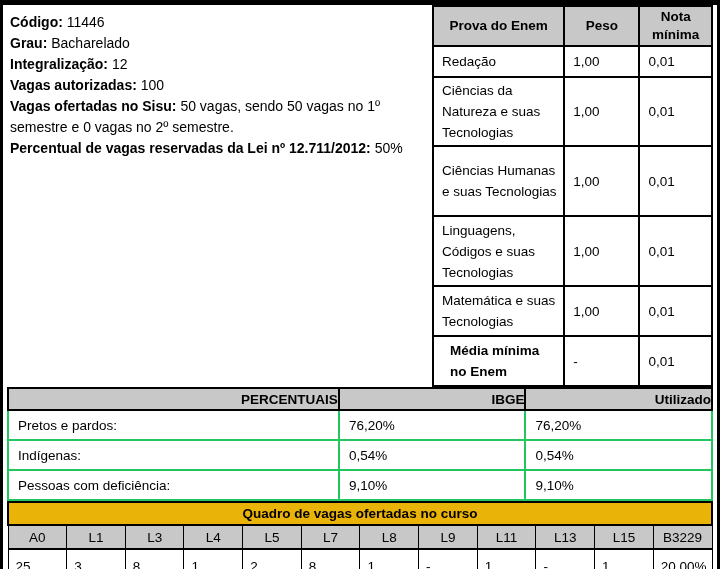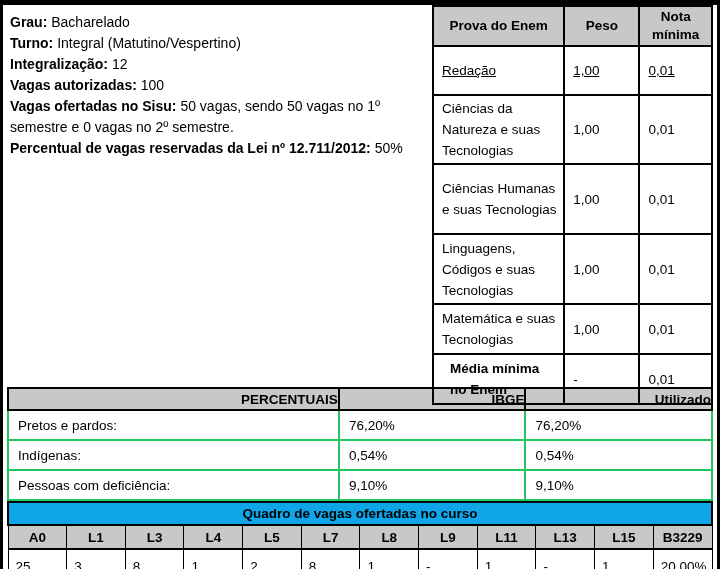--- a/index.html
+++ b/index.html
@@ -24,59 +24,59 @@
   }
   .info .line b { font-weight: bold; }
   table { border-collapse: collapse; }
   .enem { width: 281px; font-size: 13.5px; flex-shrink: 0; }
   .enem th, .enem td { border: 2px solid #000; }
   .enem th {
     background: #c8c8c8; font-weight: bold; text-align: center;
     height: 40px; line-height: 18px; padding: 0 2px;
   }
   .enem td { padding: 2px 4px 2px 8px; line-height: 21px; vertical-align: middle; }
-  .enem tbody tr:nth-child(1) td { height: 49px; text-decoration: underline; }
+  .enem tbody tr:nth-child(1) td { height: 31px; }
   .enem tbody tr:nth-child(2) td { height: 67px; }
   .enem tbody tr:nth-child(3) td { height: 70px; }
   .enem tbody tr:nth-child(4) td { height: 70px; }
   .enem tbody tr:nth-child(5) td { height: 50px; }
   .enem tbody tr:nth-child(6) td { height: 50px; }
   .enem td.bold { font-weight: bold; padding-left: 16px; }
   
   .perc { width: 100%; font-size: 13.5px; margin-top: 1px; }
   .perc th {
     background: #c8c8c8; border: 2px solid #000; height: 22px;
     font-weight: bold; text-align: right; padding: 0;
   }
   .perc td { border: 2px solid #22c55e; height: 30px; padding: 0 0 0 9px; vertical-align: middle; }
   
   .quadro { width: 100%; font-size: 13.5px; table-layout: fixed; }
   .quadro td.title {
-    background: #0ea5e9; font-weight: bold; text-align: center;
+    background: #eab308; font-weight: bold; text-align: center;
     border: 2px solid #000; height: 23px; vertical-align: middle;
   }
   .quadro th {
     background: #c8c8c8; border: 1px solid #000; border-top: 2px solid #000;
-    height: 24px; text-align: center; font-weight: bold; vertical-align: middle; padding: 0;
+    height: 24px; text-align: center; font-weight: normal; vertical-align: middle; padding: 0;
   }
   .quadro td.cell {
     border: 1px solid #000; border-top: 2px solid #000; height: 32px;
     padding: 2px 0 0 7px; vertical-align: middle;
   }
 </style>
 </head>
 <body>
 
 <div class="page">
 
   <div class="top-section">
 
     <div class="info">
+      <div class="line"><b>Código:</b><span> 11446</span></div>
       <div class="line"><b>Grau:</b><span> Bacharelado</span></div>
-      <div class="line"><b>Turno:</b><span> Integral (Matutino/Vespertino)</span></div>
       <div class="line"><b>Integralização:</b><span> 12</span></div>
       <div class="line"><b>Vagas autorizadas:</b><span> 100</span></div>
       <div class="line"><b>Vagas ofertadas no Sisu:</b><span> 50 vagas, sendo 50 vagas no 1º semestre e 0 vagas no 2º semestre.</span></div>
       <div class="line"><b>Percentual de vagas reservadas da Lei nº 12.711/2012:</b><span> 50%</span></div>
     </div>
 
     <table class="enem">
       <colgroup>
           <col style="width:47%">
           <col style="width:27%">

